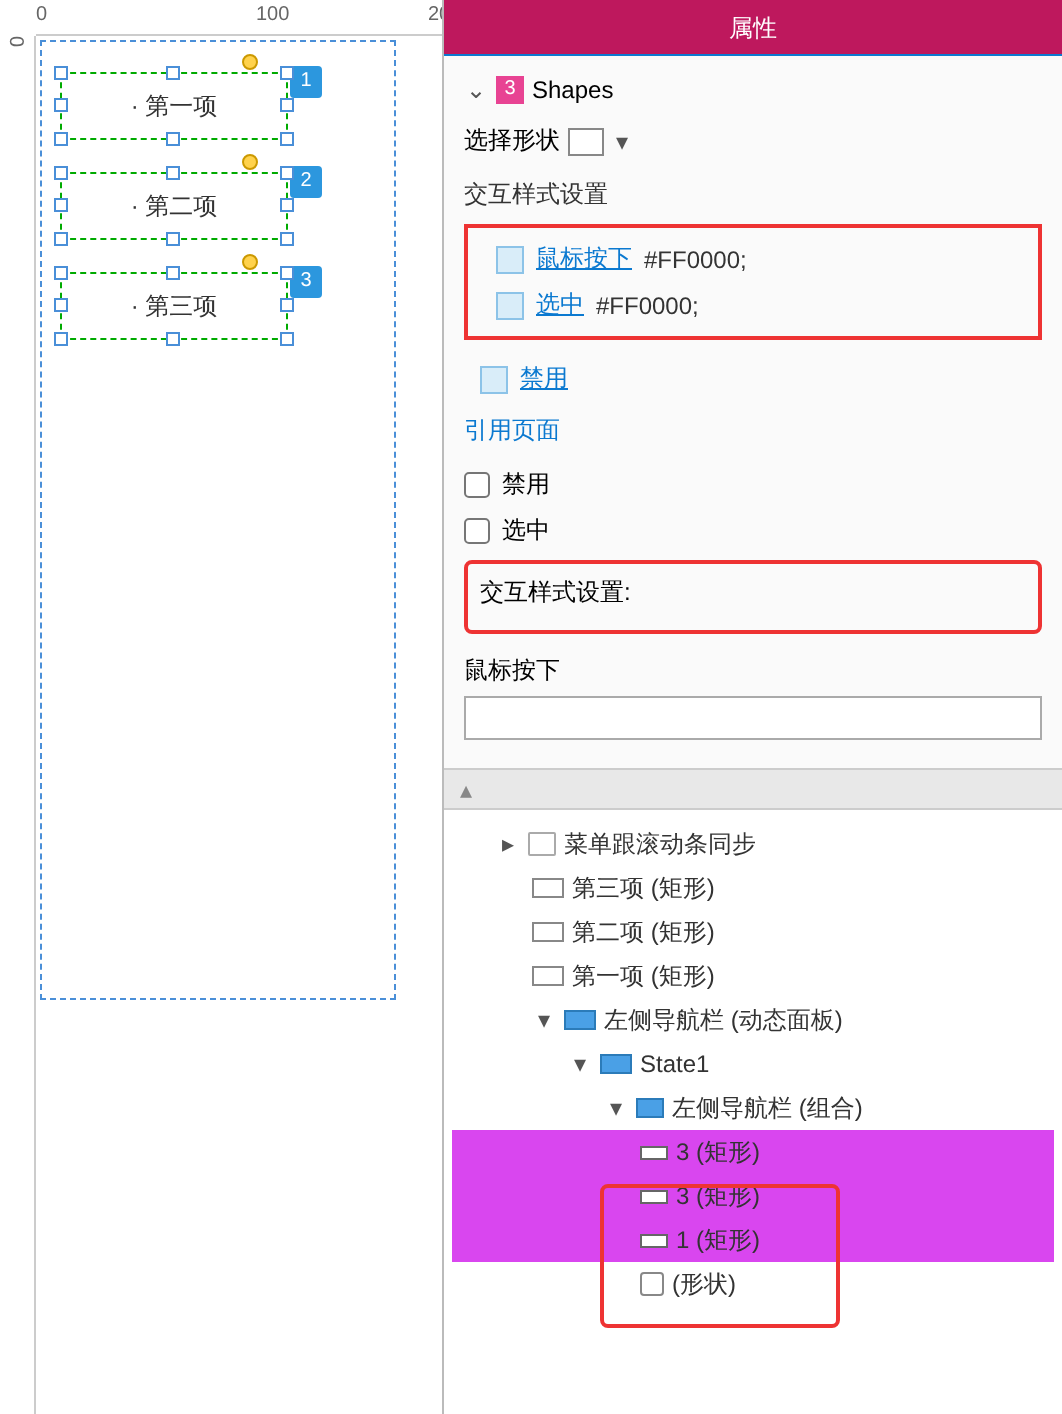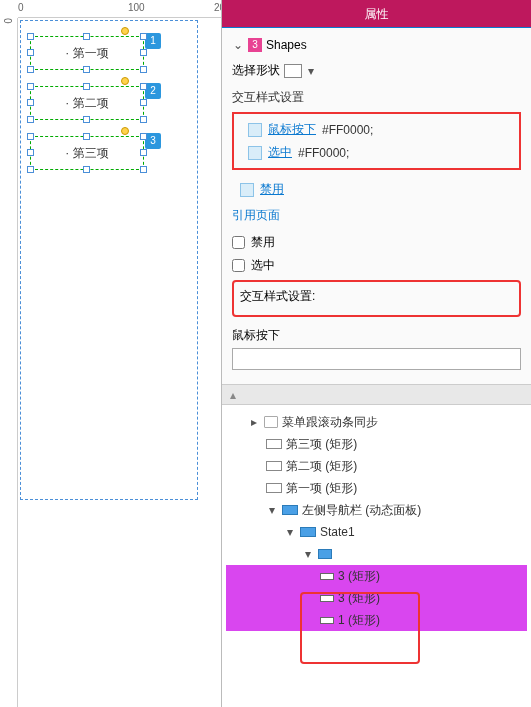--- a/index.html
+++ b/index.html
@@ -198,28 +198,33 @@
         <span class="o-label">左侧导航栏 (动态面板)</span>
       </div>
     <div class="o-row ind3">
         <span class="o-toggle">▾</span>
         <span class="o-icon panel"></span>
         <span class="o-label">State1</span>
       </div>
     <div class="o-row ind4">
         <span class="o-toggle">▾</span>
         <span class="o-icon folder"></span>
+        <span class="o-label">左侧导航栏 (组合)</span>
       </div>
     <div class="o-row ind5 selected">
         <span class="o-icon small-rect"></span>
         <span class="o-label">3 (矩形)</span>
       </div>
     <div class="o-row ind5 selected">
         <span class="o-icon small-rect"></span>
         <span class="o-label">3 (矩形)</span>
       </div>
     <div class="o-row ind5 selected">
         <span class="o-icon small-rect"></span>
         <span class="o-label">1 (矩形)</span>
       </div>
+    <div class="o-row ind5">
+        <span class="o-icon shape"></span>
+        <span class="o-label">(形状)</span>
+      </div>
   </div>
   <div class="red-box3" style="left:78px;top:592px;width:120px;height:72px"></div>
 </div>
 
 </body></html>

